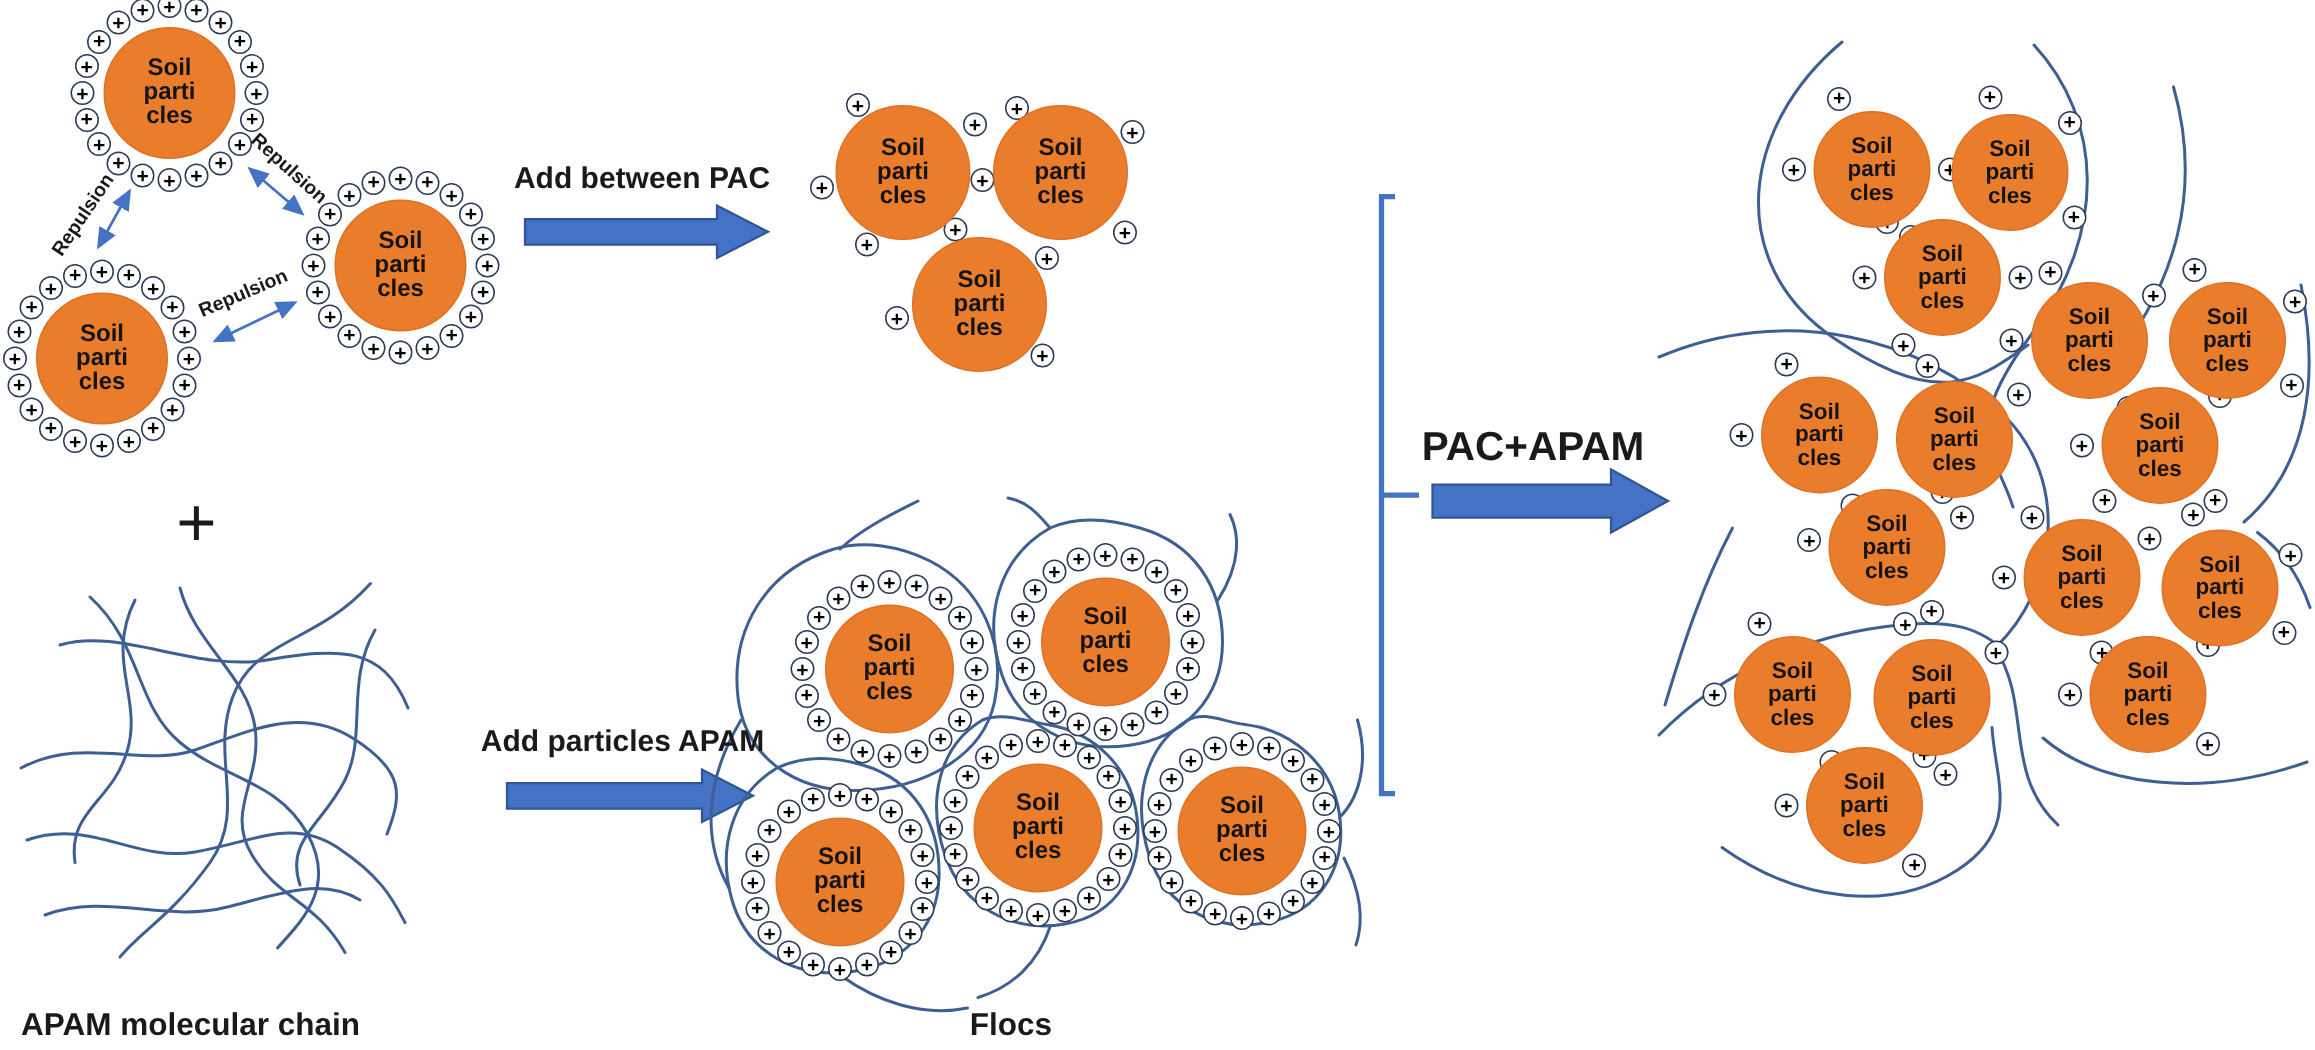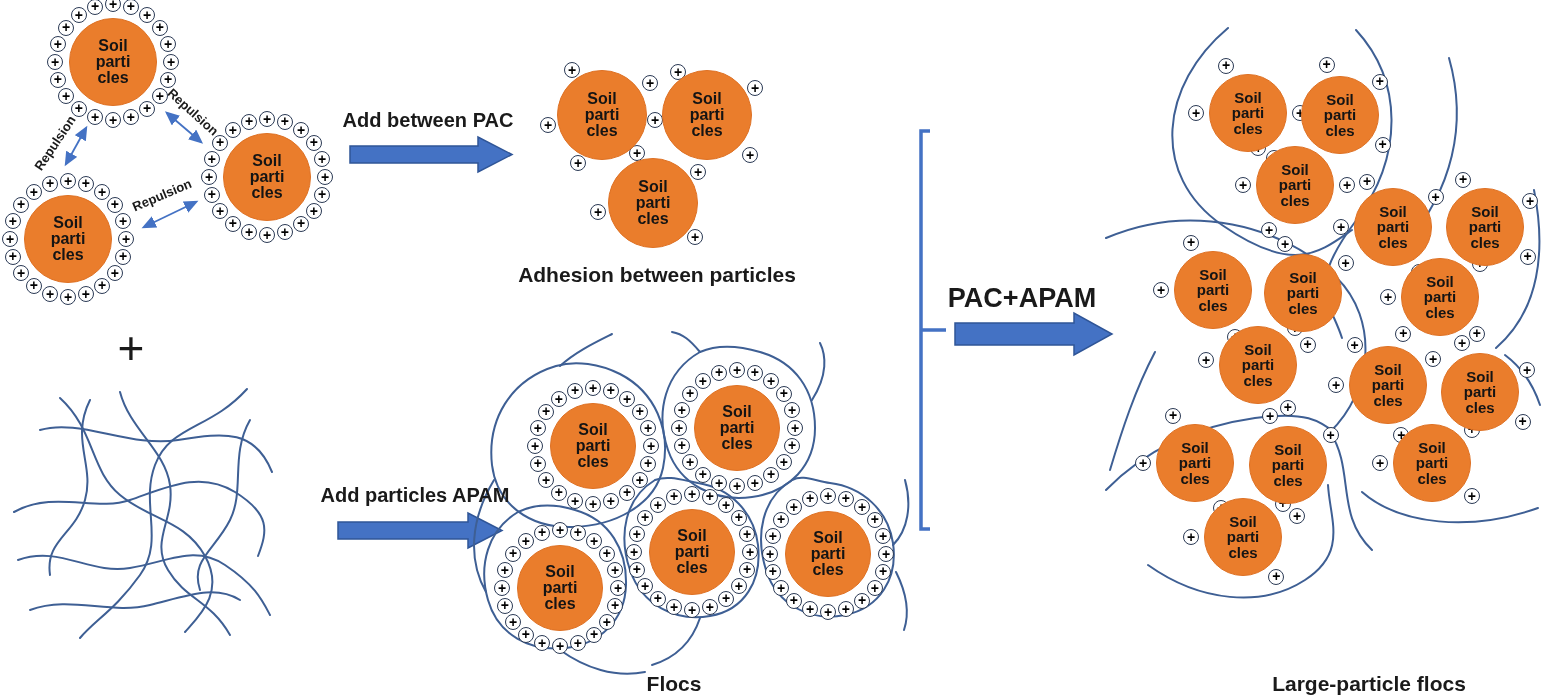--- a/index.html
+++ b/index.html
@@ -454,20 +454,19 @@
       <div class="plusmark" style="left: 629px; top: 145px;">+</div>
       <div class="plusmark" style="left: 742px; top: 147px;">+</div>
       <div class="plusmark" style="left: 690px; top: 164px;">+</div>
       <div class="plusmark" style="left: 590px; top: 204px;">+</div>
       <div class="plusmark" style="left: 687px; top: 229px;">+</div>
     </div>
 
   <div class="lbl arrow-label" style="left:428px;top:120px;">Add between PAC</div>
   <div class="lbl arrow-label" style="left:415px;top:495px;">Add particles APAM</div>
   <div class="lbl arrow-label" style="left:1022px;top:298px;font-size:27px;">PAC+APAM</div>
-  <div class="lbl caption" style="left:657px;top:275px;">Adhesion between particles</div>
   <div class="lbl caption" style="left:674px;top:684px;">Flocs</div>
-  <div class="lbl caption" style="left:1369px;top:684px;">Large-particle flocs</div>
+  <div class="lbl caption left-anchor" style="left:14px;top:672px;">APAM molecular chain</div>
   <div class="lbl plus-sign" style="left:131px;top:348px;">+</div>
   <div class="lbl rep-label" style="left:193px;top:112px;transform:translate(-50%,-50%) rotate(42deg);">Repulsion</div>
   <div class="lbl rep-label" style="left:55px;top:143px;transform:translate(-50%,-50%) rotate(-56deg);">Repulsion</div>
   <div class="lbl rep-label" style="left:162px;top:195px;transform:translate(-50%,-50%) rotate(-23deg);">Repulsion</div>
 </div>
 
 </body></html>

